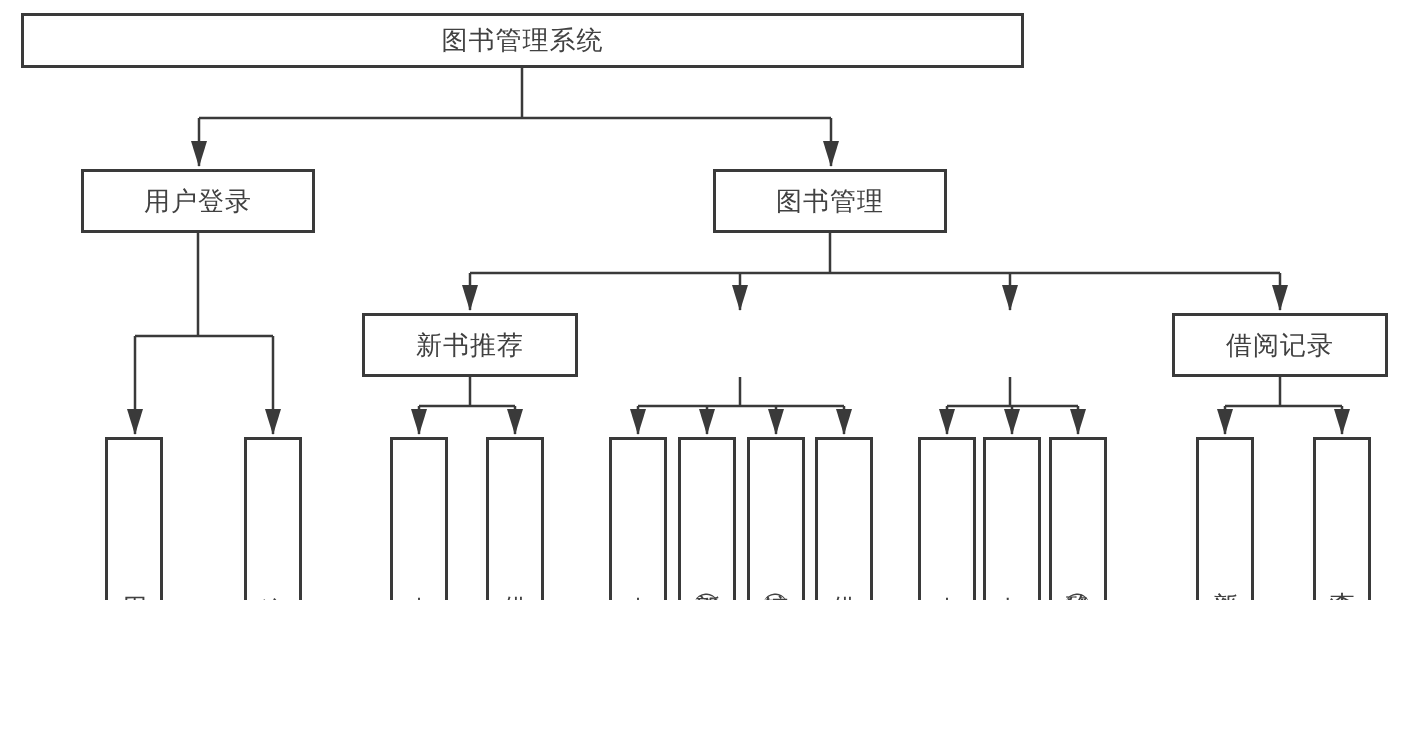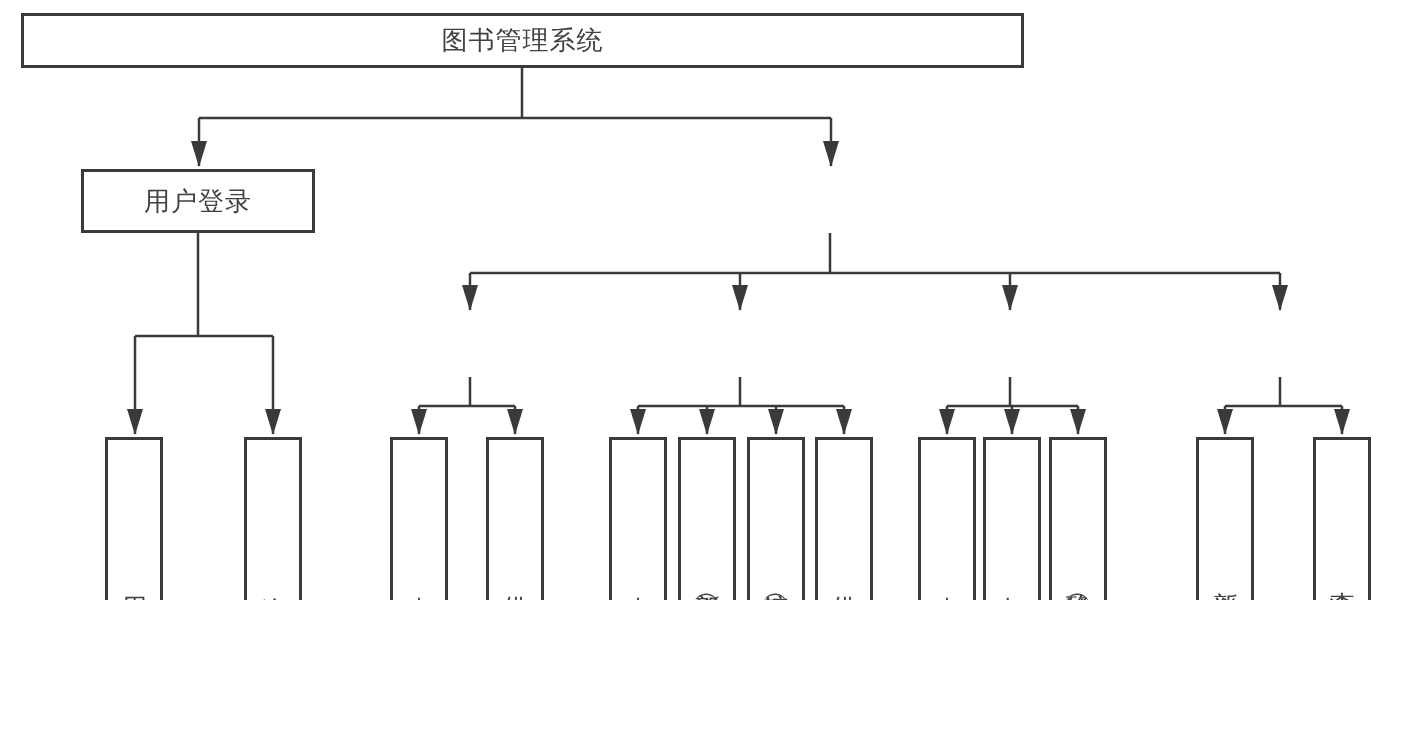--- a/index.html
+++ b/index.html
@@ -81,21 +81,24 @@
       <line x1="1012" y1="406" x2="1012" y2="434" marker-end="url(#arrow)"></line>
       <line x1="1078" y1="406" x2="1078" y2="434" marker-end="url(#arrow)"></line>
       <line x1="1225" y1="406" x2="1225" y2="434" marker-end="url(#arrow)"></line>
       <line x1="1342" y1="406" x2="1342" y2="434" marker-end="url(#arrow)"></line>
     </g>
   </svg>
 
   <div class="node node-h" style="left:21px;top:13px;width:1003px;height:55px">图书管理系统</div>
 
   <div class="node node-h" style="left:81px;top:169px;width:234px;height:64px">用户登录</div>
+  <div class="node node-h" style="left:713px;top:169px;width:234px;height:64px">图书管理</div>
 
+  <div class="node node-h" style="left:362px;top:313px;width:216px;height:64px">新书推荐</div>
+  <div class="node node-h" style="left:1172px;top:313px;width:216px;height:64px">借阅记录</div>
 
   <div class="node node-v" style="left:105px;top:437px;width:58px;height:298px">
     <span>用户登录</span>
   </div>
   <div class="node node-v" style="left:244px;top:437px;width:58px;height:298px">
     <span>注销登录</span>
   </div>
 
   <div class="node node-v" style="left:390px;top:437px;width:58px;height:298px">
     <span>查询图书</span>

